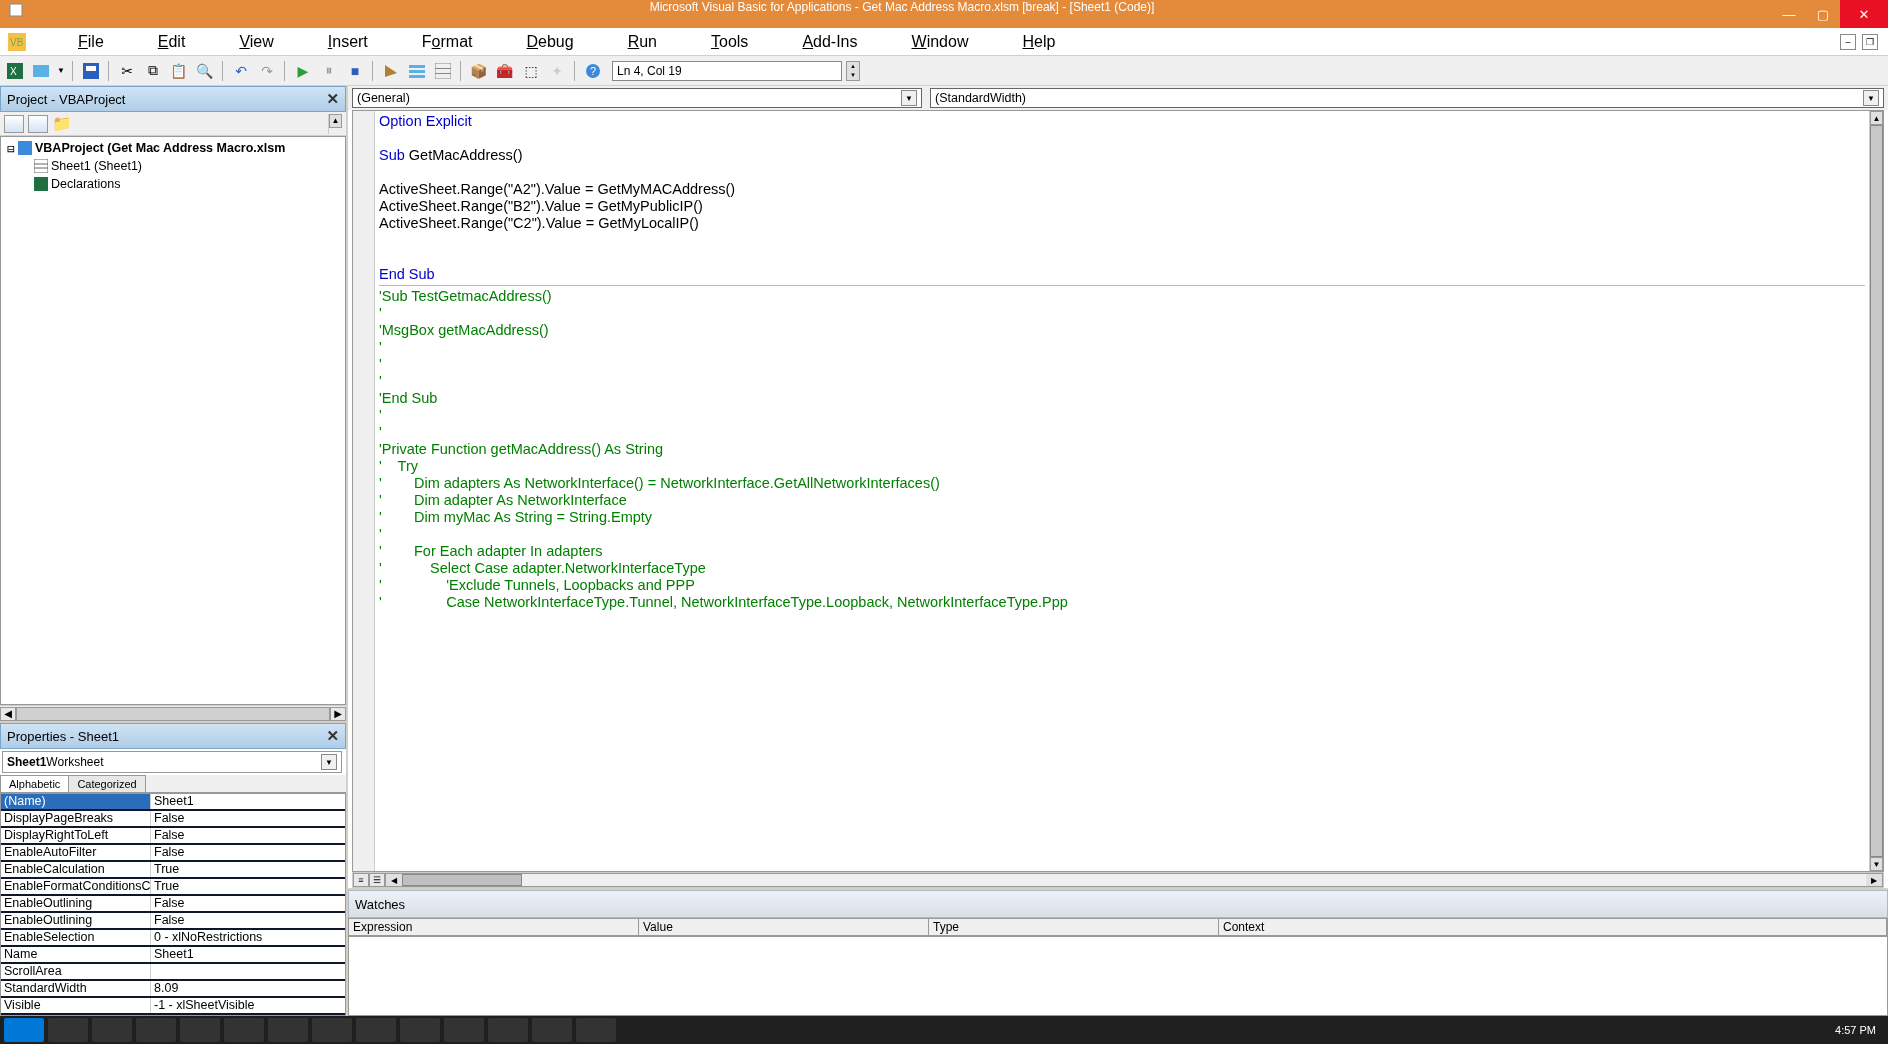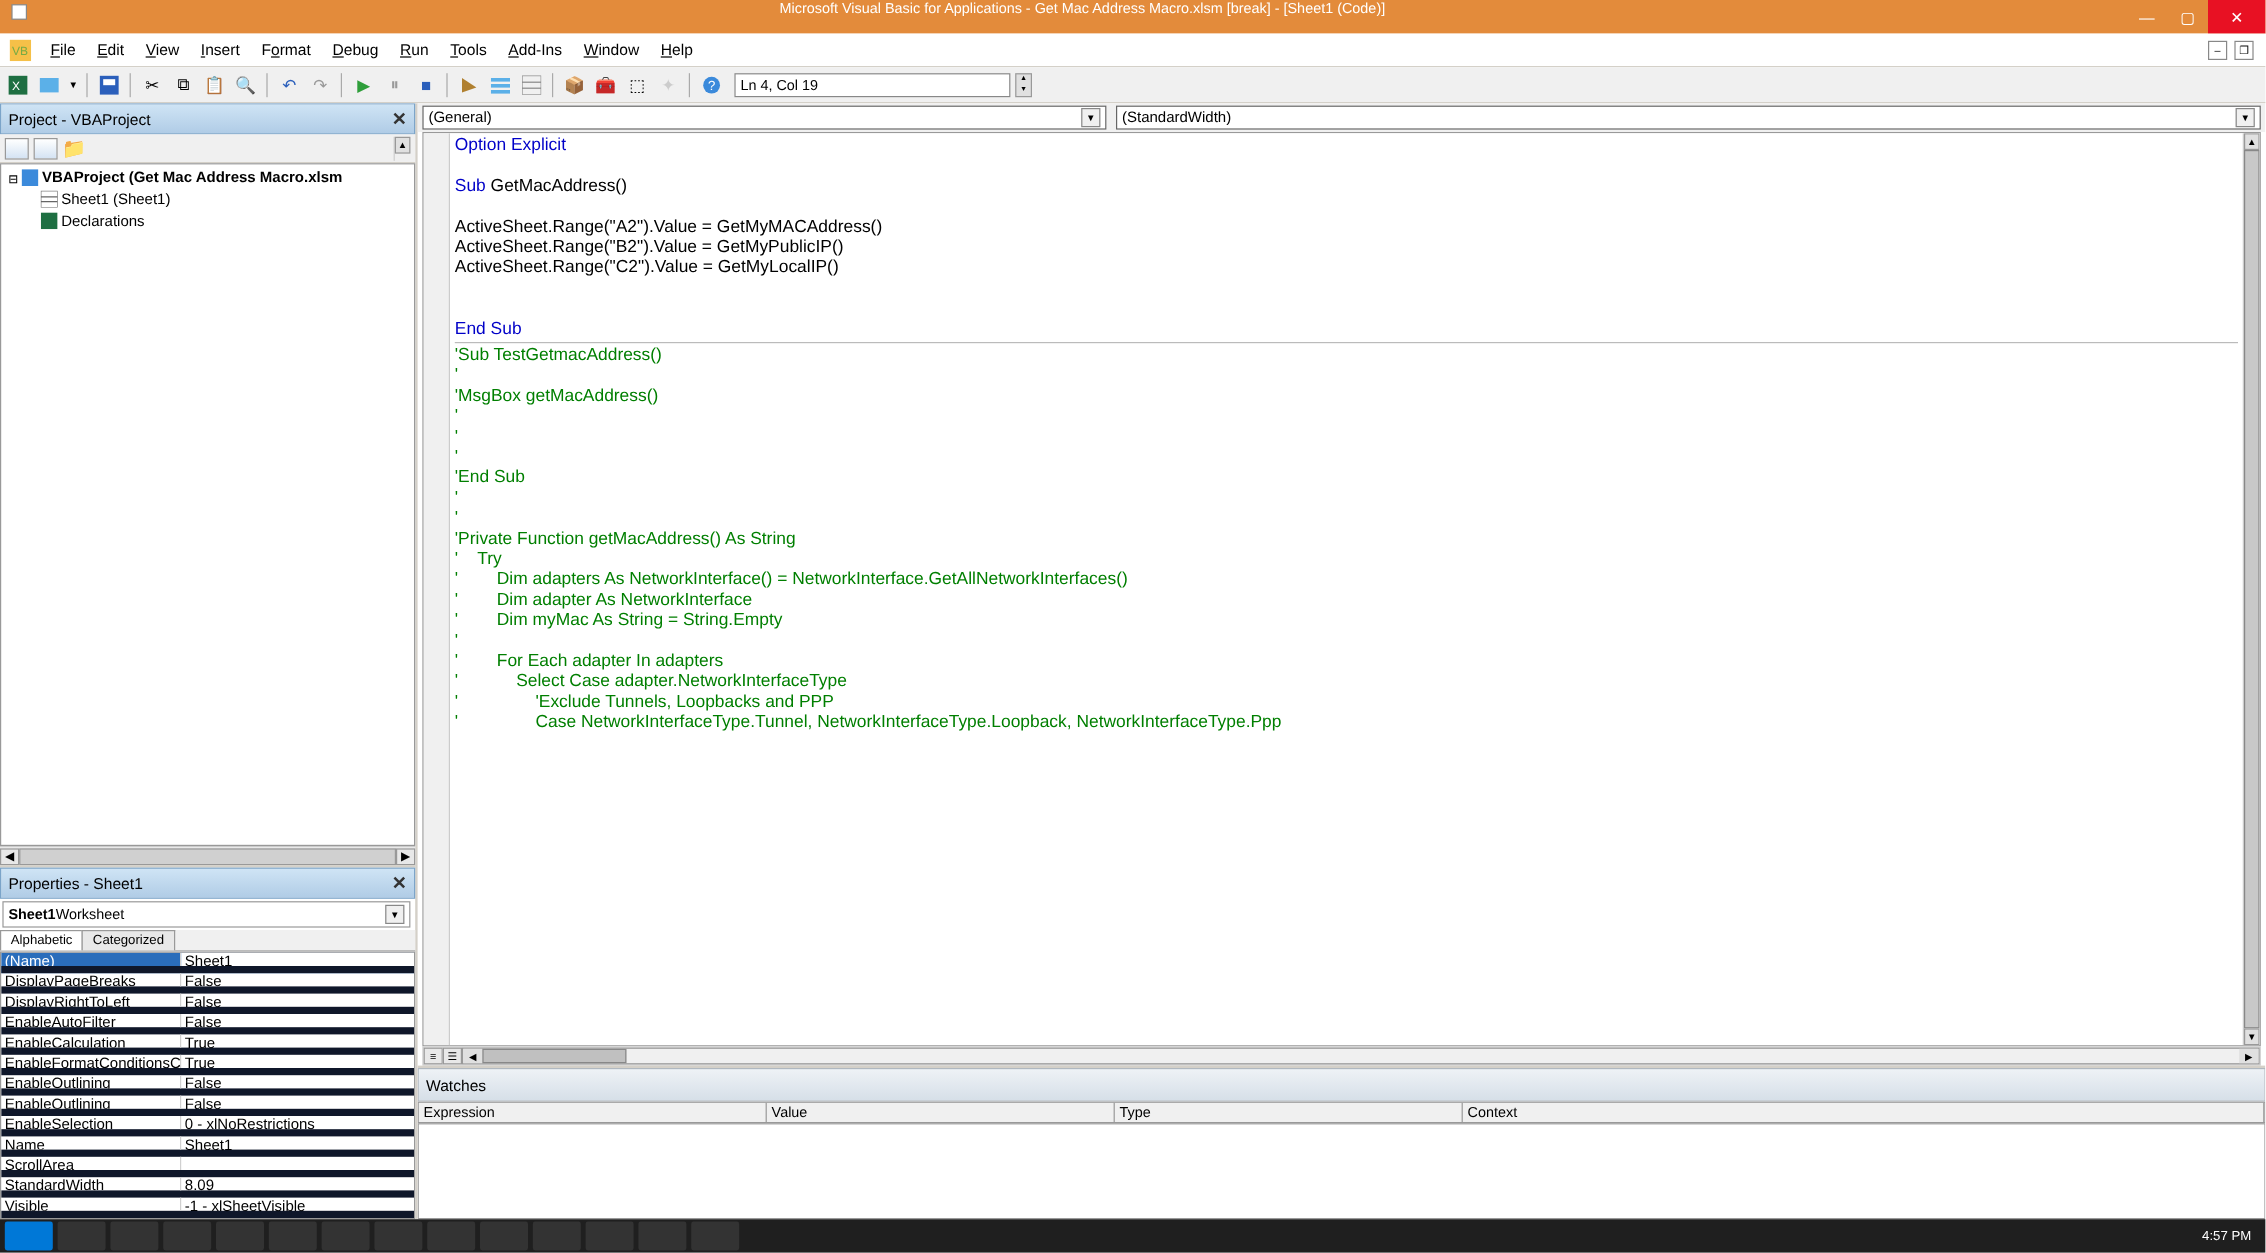--- a/index.html
+++ b/index.html
@@ -7,21 +7,21 @@
 
 .titlebar { height: 28px; background: #e38b3b; display: flex; color: #fff; font-size: 12px; }
 .titlebar .icon { width: 20px; height: 20px; margin: 0 6px; display:flex;align-items:center;justify-content:center; }
 .titlebar .title-text { flex: 1; text-align: center; }
 .titlebar .win-controls { display: flex; }
 .titlebar .win-btn { width: 34px; height: 28px; display:flex;align-items:center;justify-content:center;color:#fff;font-size:13px;}
 .titlebar .win-btn.close { background:#e81123;width:48px; }
 
 .menubar { height: 28px; background: #fff; border-bottom: 1px solid #d4d0c8; display: flex; align-items: center; padding-left: 8px; gap: 2px; }
 .menubar .vb-icon { width:18px; height:18px; margin-right: 6px;}
-.menubar .menu-item { padding: 2px 8px; font-size: 13px; cursor:default; }
+.menubar .menu-item { padding: 2px 8px; font-size: 16px; cursor:default;margin-left:36px; }
 .menubar .menu-item .ul { text-decoration: underline; }
 .menubar .child-win-ctrl { margin-left:auto; display:flex; gap:6px; padding-right:10px;}
 .menubar .cwc { width:16px;height:16px;border:1px solid #888;font-size:9px;display:flex;align-items:center;justify-content:center;}
 
 .toolbar { height: 30px; background: #f0f0f0; border-bottom: 1px solid #d4d0c8; display: flex; align-items: center; padding: 0 4px; gap: 4px; }
 .toolbar .tb-btn { width: 22px; height: 22px; display:flex;align-items:center;justify-content:center; font-size:14px;}
 .toolbar .sep { width: 2px; height: 20px; border-left: 1px solid #aaa; margin: 0 2px; }
 .toolbar .status-box { margin-left: 4px; width: 230px; background:#fff; border:1px solid #888; height:20px; font-size:12px; padding:1px 4px; display:flex;align-items:center;}
 .toolbar .status-scroll { width:14px;height:20px;border:1px solid #999;background:#e0e0e0;display:flex;flex-direction:column;}
 .toolbar .status-scroll div{flex:1;display:flex;align-items:center;justify-content:center;font-size:6px;}
@@ -46,21 +46,21 @@
 .hscroll .thumb{flex:1;height:14px;border:1px solid #999;background:#d0d0d0;}
 
 .props { display:flex; flex-direction:column; border-top: 2px solid #d4d0c8;}
 .props-select { height:22px; border:1px solid #999; margin:2px 4px 2px 2px; font-size:12px; display:flex;align-items:center; padding:0 4px; background:#fff;}
 .props-select .bold{font-weight:bold;}
 .props-select .dd{margin-left:auto;width:16px;height:16px;border:1px solid #888;display:flex;align-items:center;justify-content:center;font-size:8px;background:#f0f0f0;}
 .props-tabs { display:flex; border-bottom:1px solid #999; background:#f0f0f0;}
 .props-tab { padding:2px 8px; font-size:11px; border:1px solid #999; border-bottom:none; background:#fff; margin-right:-1px;}
 .props-tab.inactive { background:#e8e8e8;}
 .props-grid { flex:1; border:1px solid #999; background:#fff; font-size:12.5px; overflow:auto;}
-.props-row { display:flex; border-bottom:6px solid #0f172a; height:17px;}
+.props-row { display:flex; border-bottom:2px solid #0f172a; height:17px;}
 .props-row .pname { width:150px; padding:0 3px; border-right:1px solid #d0d0d0; overflow:hidden;white-space:nowrap;}
 .props-row .pval { flex:1; padding:0 3px;}
 .props-row.sel { background:#2a6dbb;}
 .props-row.sel .pname{color:#fff;}
 .props-row.sel .pval{background:#fff;color:#000;}
 
 .right { flex:1; display:flex; flex-direction:column; overflow:hidden; }
 .code-dropdowns { height: 24px; display:flex; gap:8px; padding:2px 4px; background:#f0f0f0;}
 .code-dd { flex:1; background:#fff; border:1px solid #666; display:flex;align-items:center;padding:0 4px;font-size:12.5px;}
 .code-dd .dd-btn{margin-left:auto;width:16px;height:16px;border:1px solid #888;display:flex;align-items:center;justify-content:center;font-size:8px;background:#f0f0f0;}

